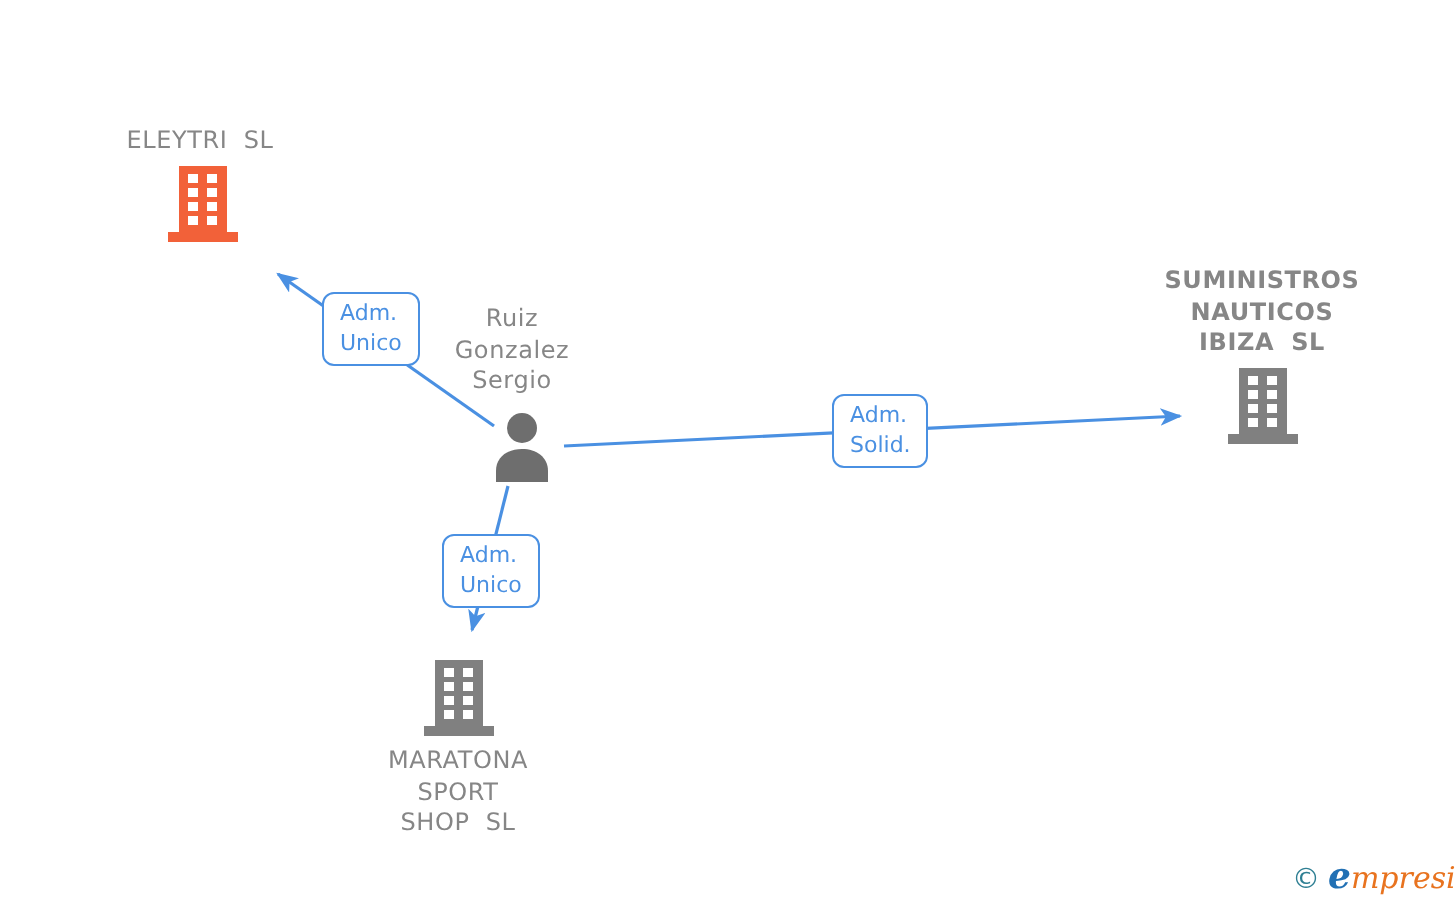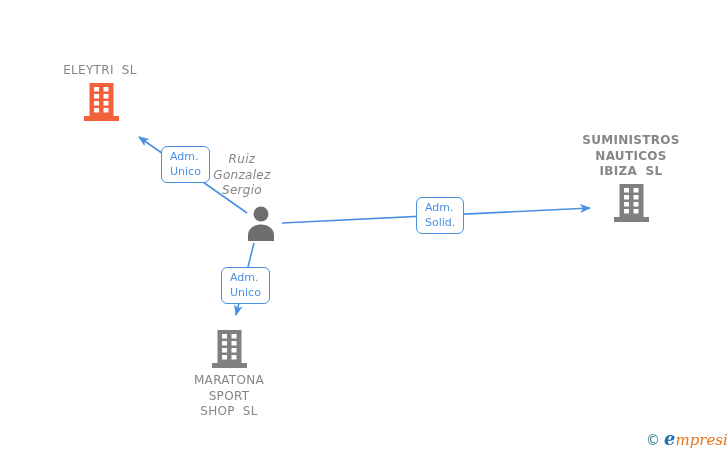--- a/index.html
+++ b/index.html
@@ -104,21 +104,21 @@
         <rect x="11" y="11" width="5" height="4.5"></rect>
           <rect x="20.5" y="11" width="5" height="4.5"></rect>
         <rect x="11" y="18" width="5" height="4.5"></rect>
           <rect x="20.5" y="18" width="5" height="4.5"></rect>
         <rect x="11" y="25" width="5" height="4.5"></rect>
           <rect x="20.5" y="25" width="5" height="4.5"></rect>
       </g>
     </svg>
   </div>
 
-  <div class="node-label" style="left:162px; top:152px;font-style:italic;">Ruiz
+  <div class="node-label" style="left:176px; top:152px;">Ruiz
 Gonzalez
 Sergio</div>
   <div class="node-icon" style="left:244px; top:206px;">
     <svg width="34" height="35" viewBox="0 0 34 35">
       <circle cx="17" cy="8" r="7.5" fill="#6e6e6e"></circle>
       <path d="M4,35 v-5.5 c0,-7 5.8,-11 13,-11 s13,4 13,11 V35 Z" fill="#6e6e6e"></path>
     </svg>
   </div>
 
   <div class="node-label company-label" style="left:551px; top:133px;font-weight:bold;">SUMINISTROS

